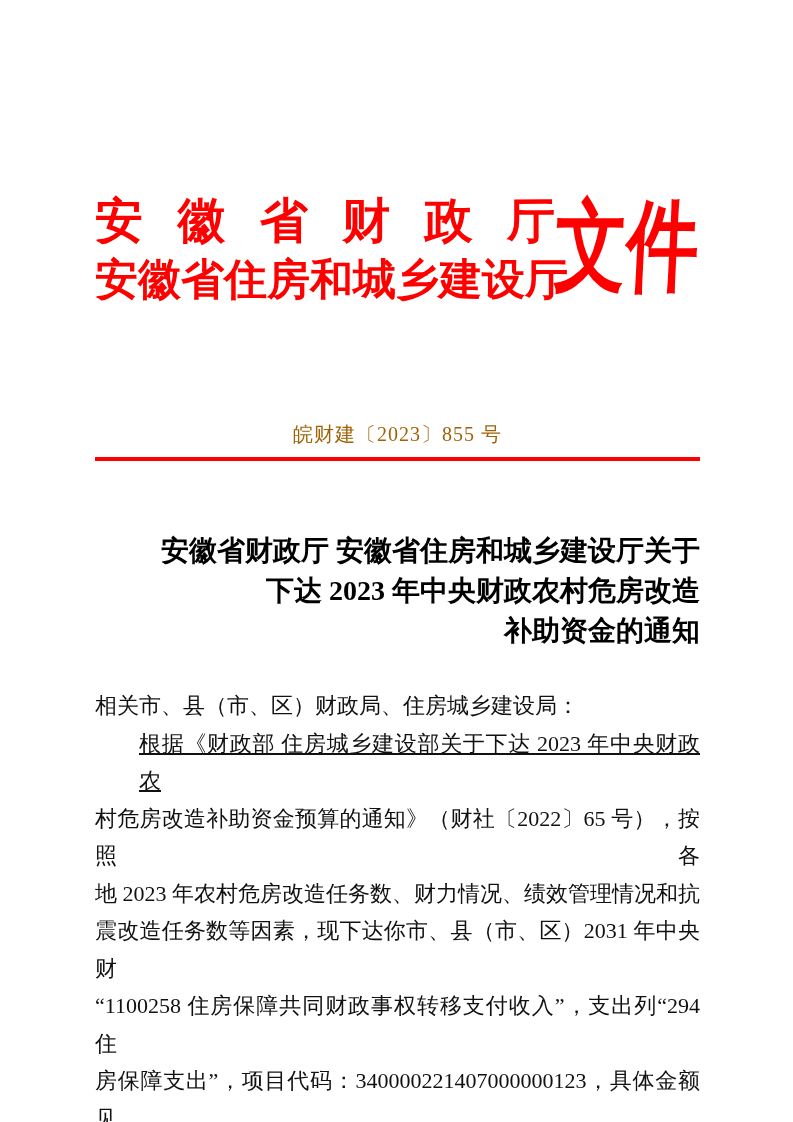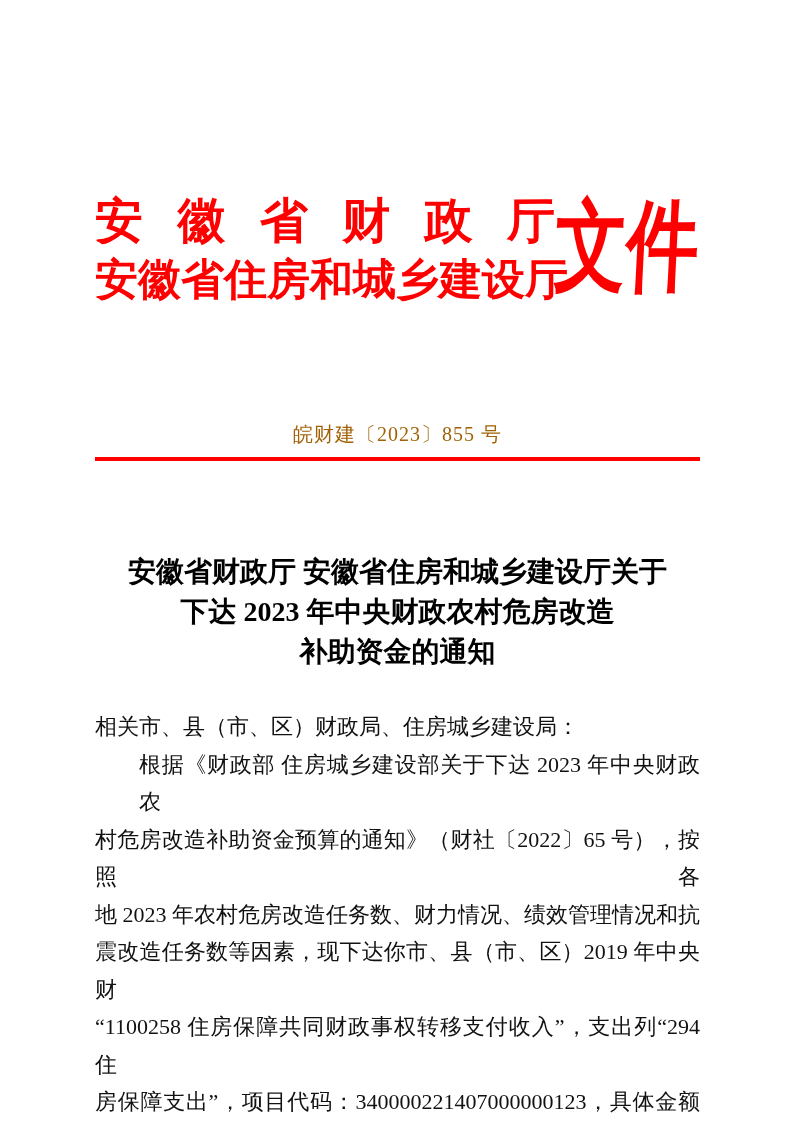--- a/index.html
+++ b/index.html
@@ -73,22 +73,22 @@
     color: #a16207;
   }
   .red-rule {
     margin-top: 9px;
     height: 4px;
     width: 100%;
     background: #fe0000;
   }
   
   .doc-title {
-    margin-top: 91px;
-    text-align: center;
+    margin-top: 70px;
+    text-align: right;
     font-size: 28px;
     font-weight: bold;
     line-height: 40px;
     color: #000;
   }
   
   .doc-body {
     margin-top: 36px;
     font-size: 22px;
     line-height: 37.5px;
@@ -99,20 +99,21 @@
     white-space: nowrap;
   }
   .body-line.fill {
     text-align: justify;
     text-align-last: justify;
     white-space: normal;
   }
   .body-line.indent {
     box-sizing: border-box;
     padding-left: 44px;
+    text-decoration: underline;
   }
 </style>
 </head>
 <body>
 
 <div class="page">
 
   <div class="letterhead">
     <div class="issuer-block">
       <div class="issuer-line1">安 徽 省 财 政 厅</div>
@@ -131,18 +132,18 @@
     <div>安徽省财政厅 安徽省住房和城乡建设厅关于</div>
     <div>下达 2023 年中央财政农村危房改造</div>
     <div>补助资金的通知</div>
   </div>
 
   <div class="doc-body">
     <div class="body-line">相关市、县（市、区）财政局、住房城乡建设局：</div>
     <div class="body-line fill indent">根据《财政部 住房城乡建设部关于下达 2023 年中央财政农</div>
     <div class="body-line fill">村危房改造补助资金预算的通知》（财社〔2022〕65 号），按照各</div>
     <div class="body-line fill">地 2023 年农村危房改造任务数、财力情况、绩效管理情况和抗</div>
-    <div class="body-line fill">震改造任务数等因素，现下达你市、县（市、区）2019 年中央财</div>
+    <div class="body-line fill">震改造任务数等因素，现下达你市、县（市、区）2031 年中央财</div>
     <div class="body-line fill">“1100258 住房保障共同财政事权转移支付收入”，支出列“294 住</div>
     <div class="body-line fill">房保障支出”，项目代码：340000221407000000123，具体金额见</div>
   </div>
 
 </div>
 
 </body></html>

